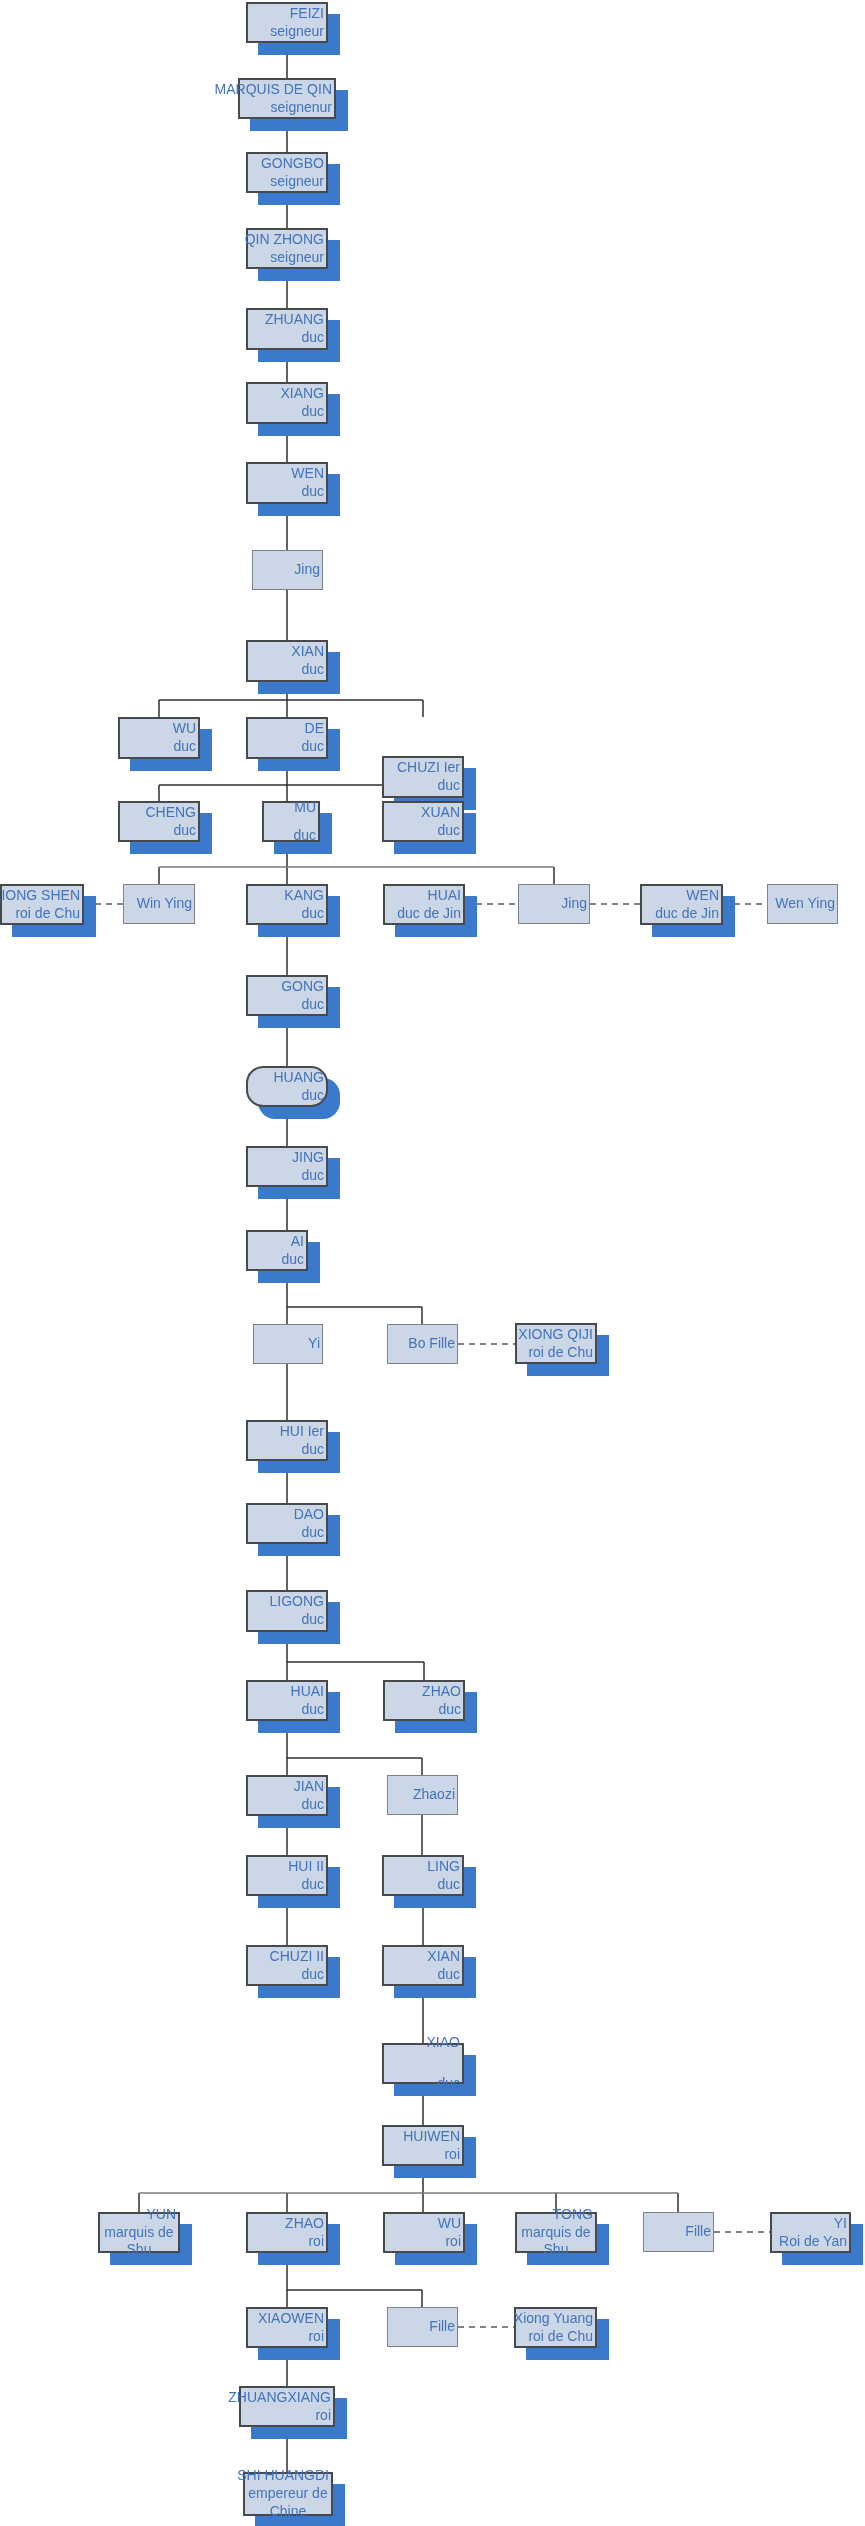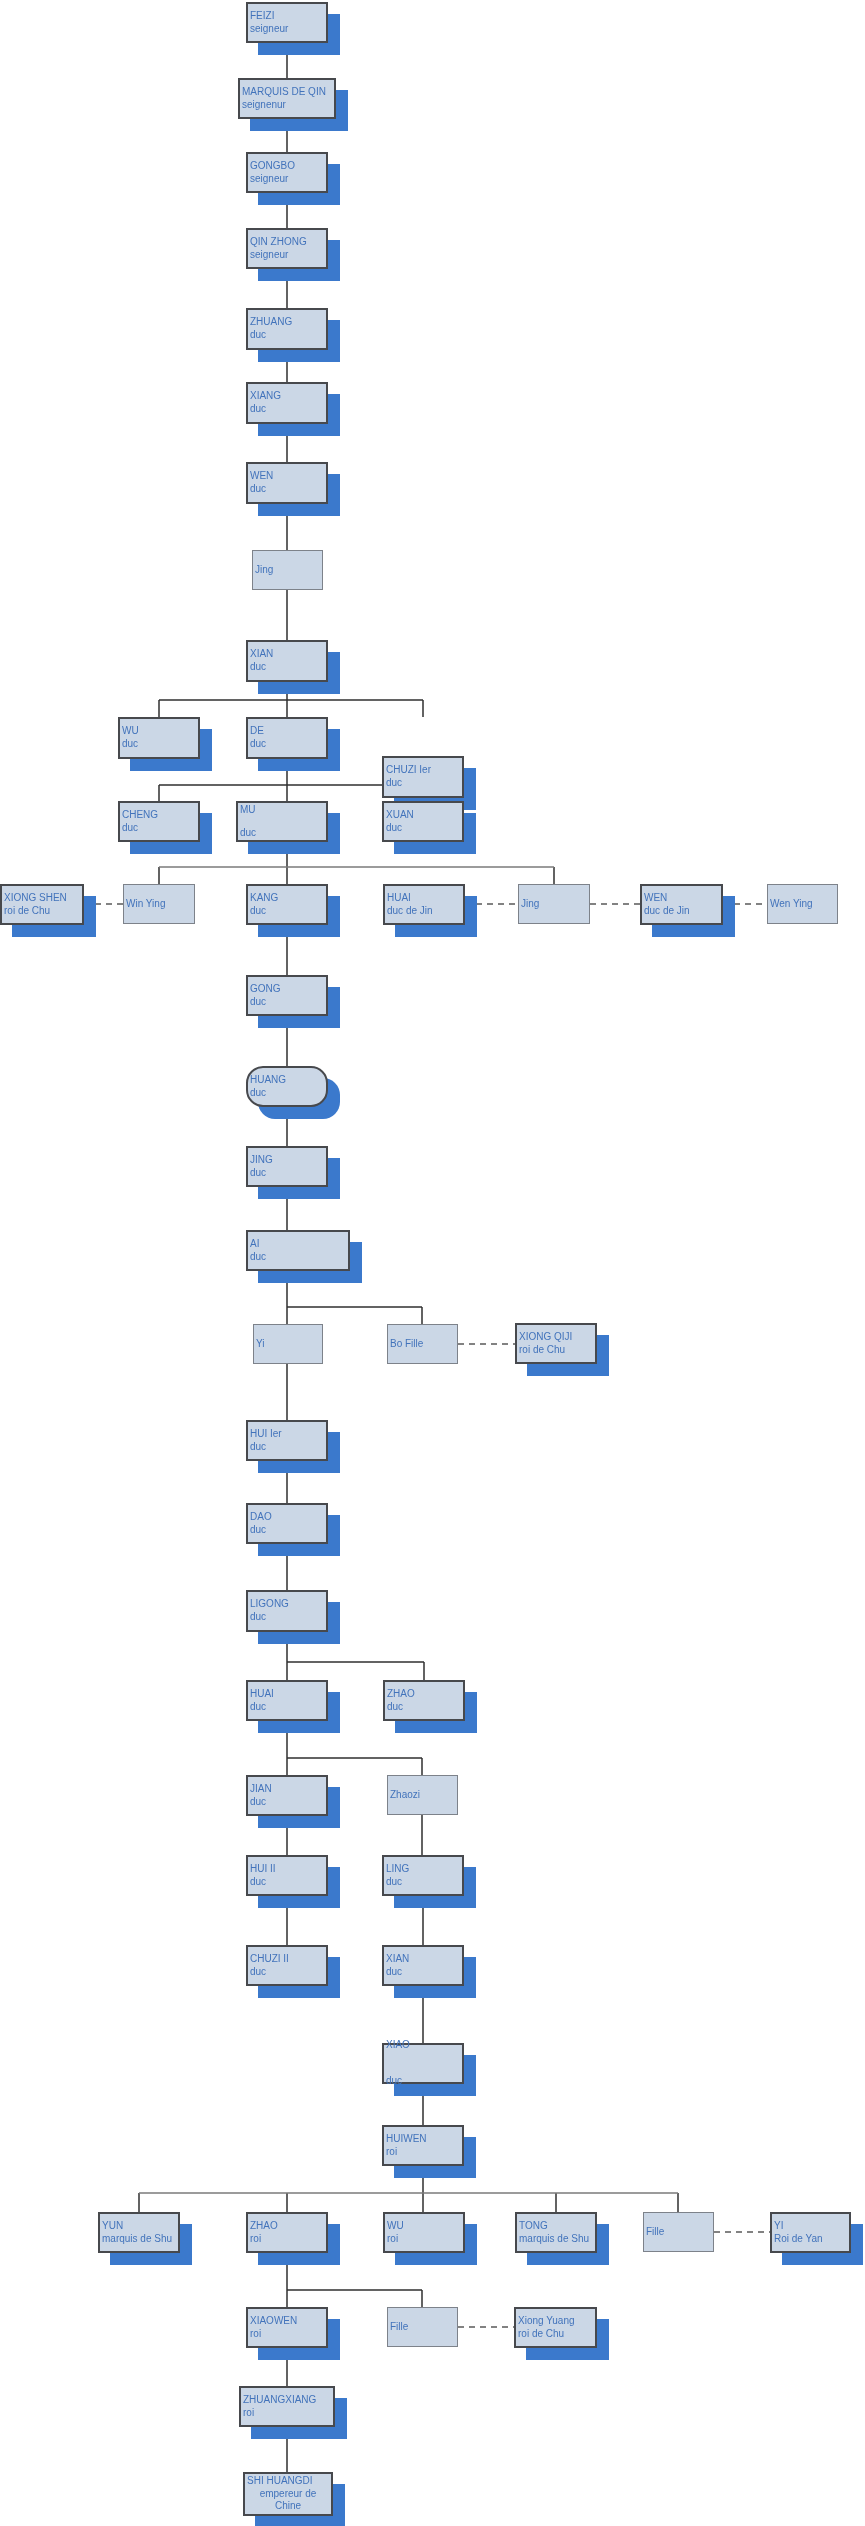--- a/index.html
+++ b/index.html
@@ -1,23 +1,23 @@
 <!DOCTYPE html>
 <html style="--fill: #cbd7e6; --border: #47494d; --plainborder: #7d828a; --shadow: #3b79cc; --text: #4273bb;"><head>
 <meta charset="utf-8">
 <style>
   html,body{margin:0;padding:0;background:#ffffff;}
   body{width:865px;height:2526px;font-family:"Liberation Sans",sans-serif;}
   #canvas{position:relative;width:865px;height:2526px;background:#fff;overflow:hidden;}
   #connectors{position:absolute;left:0;top:0;width:865px;height:2526px;}
   .node{
     position:absolute;box-sizing:border-box;
-    display:flex;flex-direction:column;align-items:flex-start;justify-content:center;
+    display:flex;flex-direction:column;align-items:flex-end;justify-content:center;
     text-align:center;background:var(--fill,#cbd7e6);
-    color:var(--text,#4273bb);font-size:10px;line-height:1.28;
+    color:var(--text,#4273bb);font-size:14px;line-height:1.28;
     border:1.5px solid var(--plainborder,#7d828a);
     padding:17px 2px;z-index:2;
   }
   .node.shadowed{
     border:2px solid var(--border,#47494d);
     box-shadow:12px 12px 0 var(--shadow,#3b79cc);
   }
   .node .t{white-space:nowrap;}
   .node .s{white-space:normal;}
 </style>
@@ -135,21 +135,21 @@
       <span class="s">duc</span>
     </div>
     <div class="node shadowed" style="left: 382px; top: 717px; width: 82px; height: 42px; margin-top: 39px;">
       <span class="t">CHUZI Ier</span>
       <span class="s">duc</span>
     </div>
     <div class="node shadowed" style="left: 118px; top: 801px; width: 82px; height: 41px;">
       <span class="t">CHENG</span>
       <span class="s">duc</span>
     </div>
-    <div class="node shadowed" style="left: 236px; top: 801px; width: 92px; height: 41px; gap: 10px;">
+    <div class="node shadowed" style="left: 262px; top: 801px; width: 58px; height: 41px; gap: 10px;">
       <span class="t">MU</span>
       <span class="s">duc</span>
     </div>
     <div class="node shadowed" style="left: 382px; top: 801px; width: 82px; height: 41px;">
       <span class="t">XUAN</span>
       <span class="s">duc</span>
     </div>
     <div class="node shadowed" style="left: 0px; top: 884px; width: 84px; height: 41px;">
       <span class="t">XIONG SHEN</span>
       <span class="s">roi de Chu</span>
@@ -180,21 +180,21 @@
       <span class="s">duc</span>
     </div>
     <div class="node shadowed" style="left: 246px; top: 1066px; width: 82px; height: 41px; border-radius: 17px;">
       <span class="t">HUANG</span>
       <span class="s">duc</span>
     </div>
     <div class="node shadowed" style="left: 246px; top: 1146px; width: 82px; height: 41px;">
       <span class="t">JING</span>
       <span class="s">duc</span>
     </div>
-    <div class="node shadowed" style="left: 246px; top: 1230px; width: 104px; height: 41px;">
+    <div class="node shadowed" style="left: 246px; top: 1230px; width: 62px; height: 41px;">
       <span class="t">AI</span>
       <span class="s">duc</span>
     </div>
     <div class="node" style="left: 253px; top: 1324px; width: 70px; height: 40px;">
       <span class="t">Yi</span>
     </div>
     <div class="node" style="left: 387px; top: 1324px; width: 71px; height: 40px;">
       <span class="t">Bo Fille</span>
     </div>
     <div class="node shadowed" style="left: 515px; top: 1323px; width: 82px; height: 41px;">

